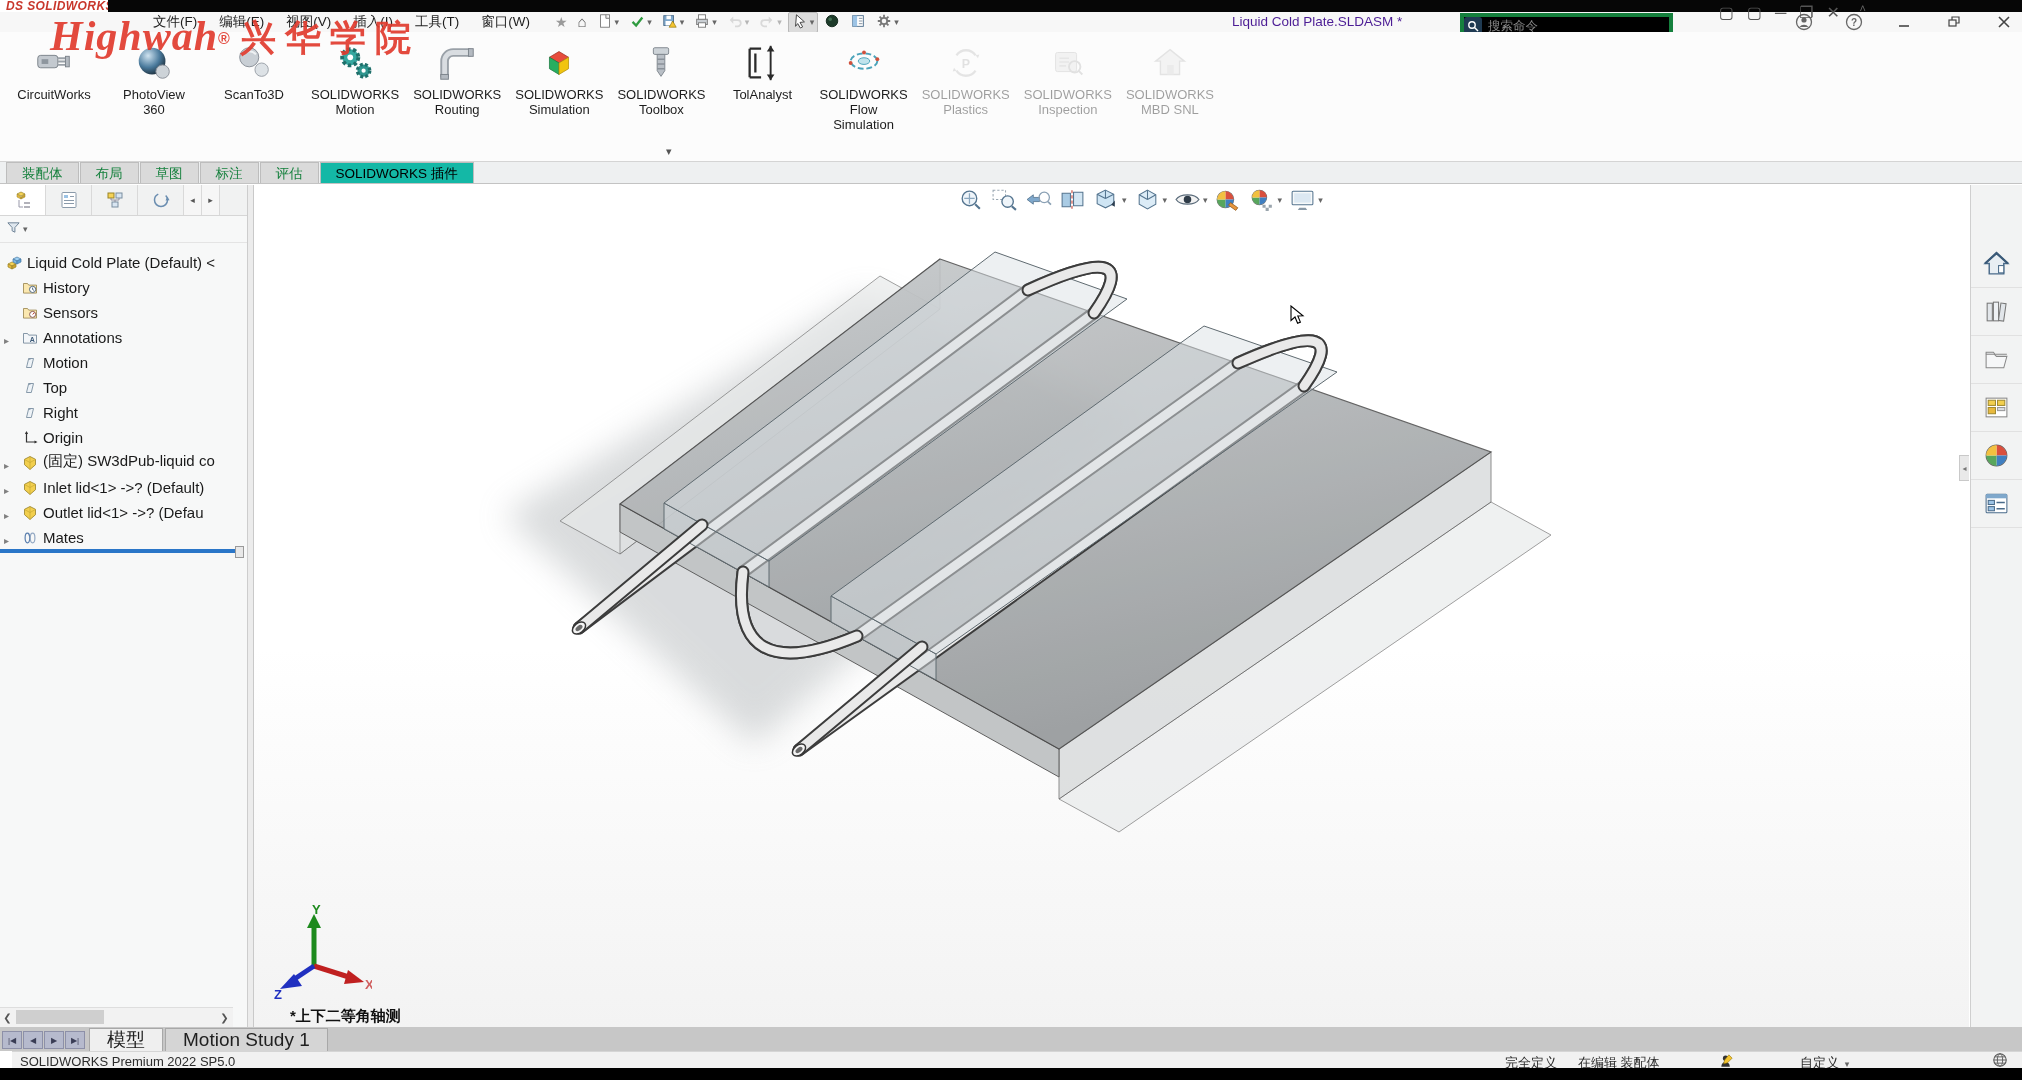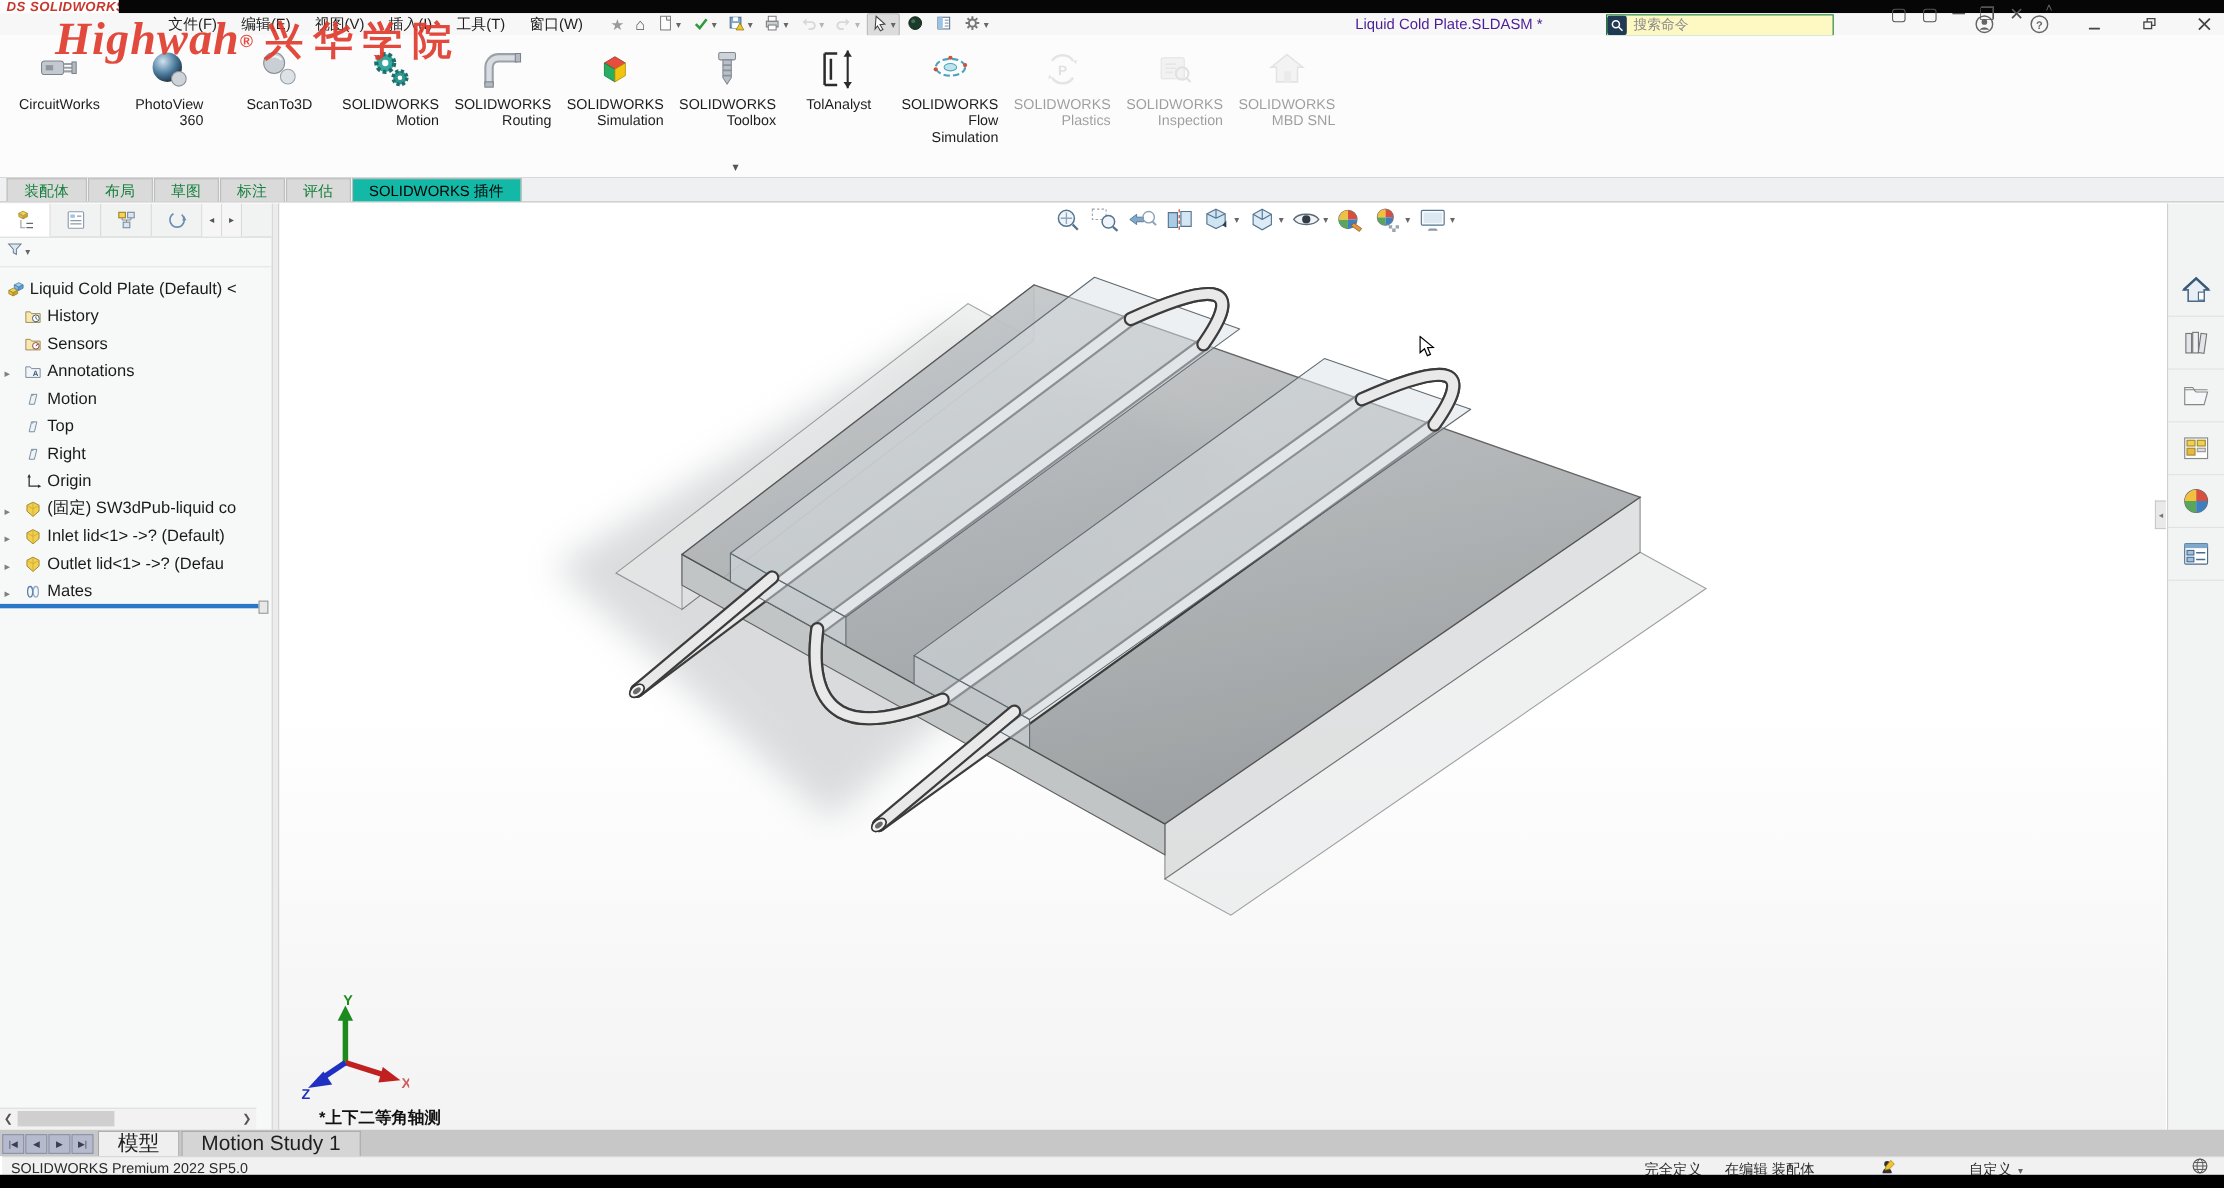--- a/index.html
+++ b/index.html
@@ -9,29 +9,29 @@
   .titlebar{position:absolute;left:0;top:12px;width:100%;height:20px;background:#f7f7f7;display:flex;align-items:center;font-size:13.5px;color:#1e1e1e}
   .menus{display:flex;margin-left:142px}
   .menu-item{padding:0 11px;line-height:20px;cursor:default;white-space:nowrap}
   .qat{display:flex;align-items:center;margin-left:10px;gap:2px}
   .qbtn{display:inline-flex;align-items:center;height:19px;padding:0 3px;border:1px solid transparent;border-radius:2px}
   .qbtn.pressed{background:#dcdcdc;border-color:#b8b8b8}
   .qbtn.disabled{opacity:.45}
   .caret{font-size:9px;color:#666;margin-left:2px}
   .uglyph{line-height:1}
   .doc-title{position:absolute;left:1232px;top:0;line-height:20px;font-size:13.5px;color:#4c1d95;white-space:nowrap}
-  .searchbox{position:absolute;left:1460px;top:1px;width:205px;height:18px;background:#fef9c3;border:1px solid #15803d;display:flex;align-items:flex-start}
+  .searchbox{position:absolute;left:1460px;top:1px;width:205px;height:18px;background:#000000;border:4px solid #15803d;display:flex;align-items:flex-end}
   .search-type{width:18px;height:18px;flex:0 0 18px}
   .search-ph{flex:1;font-size:12.5px;color:#8a8a8a;padding-left:6px;white-space:nowrap;overflow:hidden}
   .winctl{position:absolute;right:8px;top:0;height:20px;display:flex;align-items:center;gap:30px}
   .winctl .wbtn{display:flex;align-items:center;justify-content:center;width:20px;height:20px;color:#444}
   .ribbon{position:absolute;top:32px;left:0;right:0;height:130px;background:#fcfcfc;border-bottom:1px solid #d4d4d4;display:flex;align-items:flex-start;padding:8px 0 0 4px;box-sizing:border-box}
   .addin{display:flex;flex-direction:column;align-items:center;min-width:86px;padding:2px 7px;cursor:pointer}
   .addin .ic svg{width:42px;height:42px;display:block}
-  .addin .lbl{font-size:13px;line-height:15px;color:#1d1d1d;text-align:right;margin-top:3px;white-space:nowrap}
+  .addin .lbl{font-size:13px;line-height:15px;color:#1d1d1d;text-align:center;margin-top:3px;white-space:nowrap}
   .addin.disabled{opacity:.42;filter:grayscale(1)}
   .ribbon-caret{position:absolute;left:666px;top:145px;font-size:11px;color:#555}
   .watermark{position:absolute;left:50px;top:12px;z-index:60;color:#e13b2e;pointer-events:none;white-space:nowrap;opacity:.92}
   .wm-brand{font:italic 800 42px "Liberation Serif",serif;letter-spacing:1px}
   .wm-reg{font:700 16px "Liberation Sans",sans-serif;vertical-align:super}
   .wm-school{font:800 36px "Liberation Sans",sans-serif;letter-spacing:9px;margin-left:10px}
   .cmdtabs{position:absolute;top:162px;left:0;right:0;height:22px;background:#eef0f1;border-bottom:1px solid #c3c3c3;display:flex;align-items:stretch;padding-left:6px;box-sizing:border-box}
   .ctab{padding:0 15px;font-size:13.5px;line-height:21px;color:#15803d;background:#dadada;border:1px solid #bdbdbd;border-bottom:none;margin-right:1px;white-space:nowrap}
   .ctab.active{background:#14b8a6;color:#000}
   .childctl{position:absolute;right:182px;top:3px;display:flex;gap:13px;align-items:center;color:#555}
@@ -65,21 +65,21 @@
   .cursor{position:absolute;left:1036px;top:120px}
   .tp-collapse{position:absolute;right:0;top:270px;width:9px;height:24px;background:#e9e9e9;border:1px solid #c9c9c9;border-right:none;display:flex;align-items:center;justify-content:center;font-size:8px;color:#777}
   .taskpane{position:absolute;right:0;top:0;width:52px;height:100%;background:#f2f3f3;border-left:1px solid #cfcfcf;box-sizing:border-box;padding-top:55px}
   .tpbtn{width:100%;height:47px;display:flex;align-items:center;justify-content:center;border-bottom:1px solid #e1e1e1}
   .tpbtn svg{width:27px;height:27px;display:block}
   .doctabs{position:absolute;top:1027px;left:0;right:0;height:24px;background:#c7c7c7;display:flex;align-items:flex-end;box-sizing:border-box}
   .navbtns{display:flex;gap:1px;padding:0 4px 2px 2px}
   .nbtn{width:20px;height:18px;background:#b6bacd;border:1px solid #8d90a8;color:#3a3d55;font-size:8px;display:flex;align-items:center;justify-content:center;box-sizing:border-box}
   .dtab{height:22px;line-height:22px;padding:0 17px;font-size:19px;background:#d5d5d5;border:1px solid #a8a8a8;border-bottom:none;margin-right:2px;color:#1f1f1f;white-space:nowrap}
   .dtab.active{background:#efefef}
-  .statusbar{position:absolute;top:1051px;left:2px;right:0;height:17px;background:#f1f1f1;border-top:1px solid #d5d5d5;font-size:13px;color:#2c2c2c}
+  .statusbar{position:absolute;top:1051px;left:12px;right:0;height:17px;background:#f1f1f1;border-top:1px solid #d5d5d5;font-size:13px;color:#2c2c2c}
   .sb-left{position:absolute;left:8px;top:2px;white-space:nowrap}
   .sb-def{position:absolute;left:1493px;top:2px}
   .sb-edit{position:absolute;left:1566px;top:2px}
   .sb-person{position:absolute;left:1706px;top:0}
   .sb-custom{position:absolute;left:1788px;top:2px}
   .sb-globe{position:absolute;right:14px;top:0}
   .botstrip{position:absolute;left:0;top:1068px;width:100%;height:12px;background:#000}
 </style>
 </head>
 <body>

